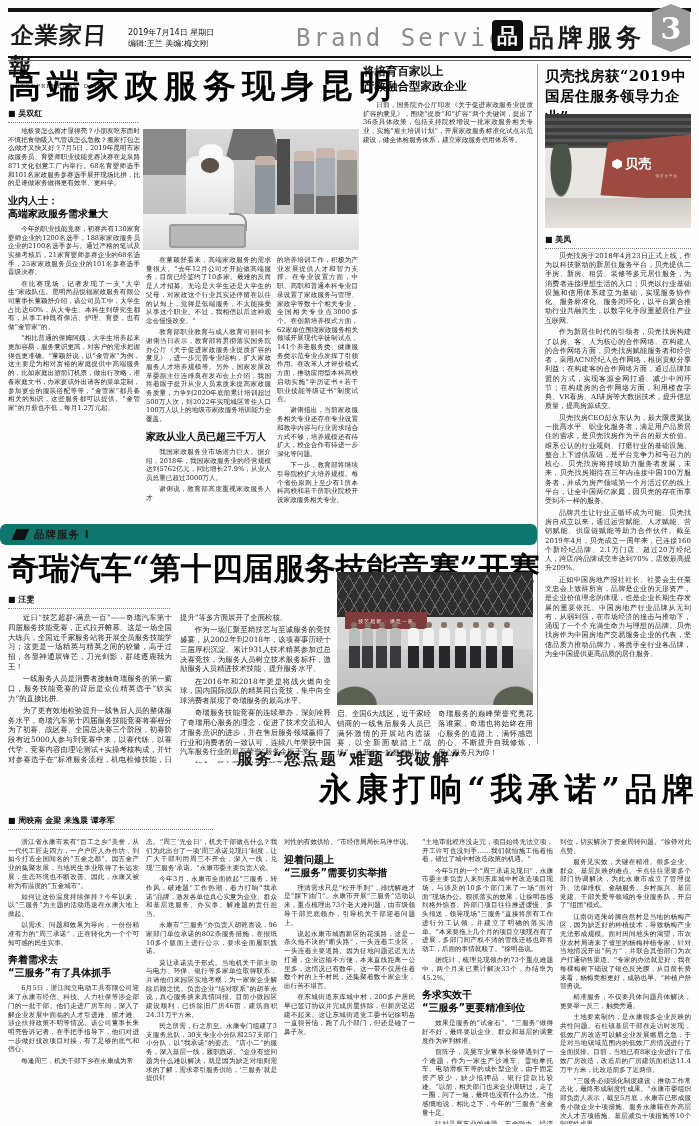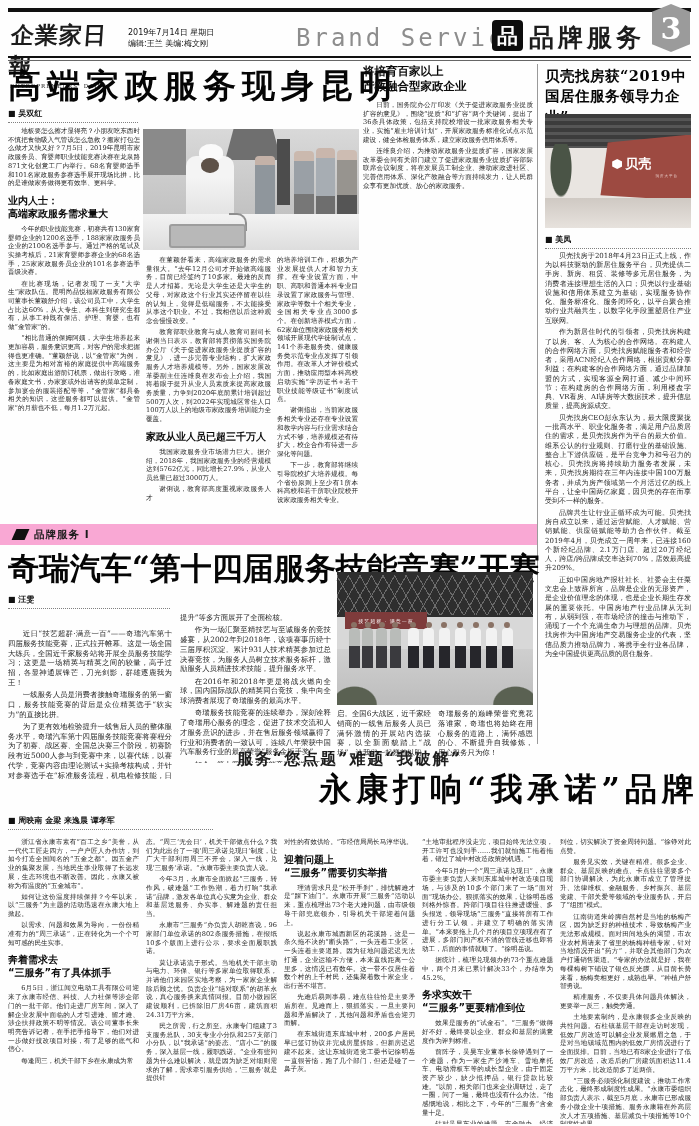--- a/index.html
+++ b/index.html
@@ -68,26 +68,26 @@
   .ph3-ceil{position:absolute;left:0;top:0;width:100%;height:30%;background:repeating-linear-gradient(180deg,#3c3c3c 0 4px,#565656 4px 7px);}
   .ph3-wall{position:absolute;right:0;top:18%;width:62%;height:58%;background:#9d4a41;clip-path:polygon(8% 12%,100% 0,100% 100%,0 92%);}
   .ph3-logo{position:absolute;right:8%;top:36%;width:46%;color:#fff;font-family:"DejaVu Sans",sans-serif;font-weight:bold;font-size:13px;display:flex;align-items:center;gap:3px;}
   .ph3-hex{width:10px;height:10px;background:#fff;clip-path:polygon(50% 0,100% 25%,100% 75%,50% 100%,0 75%,0 25%);}
   .ph3-sub{position:absolute;right:9%;top:53%;color:#e8cdc9;font-size:3.5px;letter-spacing:1px;font-family:sans-serif;}
   .ph3-plant{position:absolute;left:2%;top:26%;width:18%;height:52%;background:radial-gradient(ellipse at 50% 40%,#4a5446 0 55%,transparent 60%);}
   .ph3-floor{position:absolute;left:0;bottom:0;width:100%;height:26%;background:linear-gradient(#cfc9c3,#e7e2dd);}
   .a2-byline{left:545px;top:234px;width:146px;}
   .a2-body{left:545px;top:252px;width:146px;height:492px;font-size:7px;}
   
-  .band{left:0;top:524px;width:537px;height:21px;background:#f9a8d4;display:flex;align-items:center;}
+  .band{left:0;top:524px;width:537px;height:21px;background:#0f766e;display:flex;align-items:center;border-radius:6px;}
   .band-tri{width:13px;height:11px;background:#111;transform:skewX(-24deg);margin:0 7px 0 14px;}
   .band-label{font-family:"DejaVu Sans",sans-serif;font-weight:bold;font-size:10.5px;letter-spacing:1px;}
   .a3-title{left:8px;top:548px;font-size:31px;letter-spacing:0;width:540px;}
   .a3-byline{left:8px;top:594px;width:162px;}
-  .a3c1{left:8px;top:613px;width:164px;height:150px;font-size:7.4px;margin-top:16px;}
+  .a3c1{left:8px;top:613px;width:164px;height:150px;font-size:7.4px;}
   .a3c2{left:180px;top:613px;width:151px;height:150px;font-size:7.4px;}
   .a3c3a{left:337px;top:709px;width:94px;height:54px;font-size:7.4px;}
   .a3c3b{left:438px;top:709px;width:95px;height:54px;font-size:7.4px;}
   
   .ph2{left:337px;top:572px;width:196px;height:133px;background:#d8d8d8;}
   .ph2-ceil{position:absolute;left:0;top:0;width:100%;height:34%;background:#2e2e2e;}
   .ph2-truss{position:absolute;left:0;top:2%;width:100%;height:30%;
      background:repeating-linear-gradient(60deg,transparent 0 9px,#6a6a6a 9px 10px),
                 repeating-linear-gradient(-60deg,transparent 0 9px,#6a6a6a 9px 10px);}
   .ph2-banner{position:absolute;left:4%;top:30%;width:42%;height:13%;background:#7e3b3b;
@@ -174,21 +174,20 @@
     <p>谢俐指出，当前家政服务相关专业还存在专业设置和教学内容与行业需求结合方式不够，培养规模还有待扩大，校企合作有待进一步深化等问题。</p>
     <p>下一步，教育部将继续引导院校扩大培养规模。每个省份原则上至少有1所本科高校和若干所职业院校开设家政服务相关专业。</p>
   </div>
 
   <div class="abs a1c4 btxt">
     <div class="subhd">
       <div>将培育百家以上</div>
       <div>产教融合型家政企业</div>
     </div>
     <p>日前，国务院办公厅印发《关于促进家政服务业提质扩容的意见》，围绕“提质”和“扩容”两个关键词，提出了36条具体政策，包括支持院校增设一批家政服务相关专业，实施“雇主培训计划”，开展家政服务标准化试点示范建设，健全体检服务体系，建立家政服务信用体系等。</p>
-    <p>连维良介绍，为推动家政服务业提质扩容，国家发展改革委会同有关部门建立了促进家政服务业提质扩容部际联席会议制度，将在发展员工制企业、推动家政进社区、完善信用体系、深化产教融合等方面持续发力，让人民群众享有更加优质、放心的家政服务。</p>
   </div>
 
   <div class="abs a2-title h-serif">贝壳找房获“2019中国居住服务领导力企业”</div>
 
   <div class="abs photo ph3">
     <div class="ph3-ceil"></div>
     <div class="ph3-plant"></div>
     <div class="ph3-wall"></div>
     <div class="ph3-logo">
       <span class="ph3-hex"></span>
@@ -278,21 +277,20 @@
   </div>
 
   <div class="abs a4col c3 btxt">
     <p class="nohang">对性的有效供给。”市经信局局长马淳华说。</p>
     <div class="subhd">
       <div>迎着问题上</div>
       <div>“三服务”需要切实举措</div>
     </div>
     <p>理清需求只是“松开手刹”，排忧解难才是“踩下油门”。永康市开展“三服务”活动以来，重点梳理出73个老大难问题，由市级领导干部兜底领办，引导机关干部迎着问题上。</p>
     <p>说起永康市城西新区的花溪路，这是一条久拖不决的“断头路”，一头连着工业区，一头连着主要道路。因为征地问题迟迟无法打通，企业运输不方便，本来直线距离一公里多，这情况已有数年。这一带不仅居住着数个村的上千村民，还集聚着数十家企业，出行苦不堪言。</p>
-    <p>先难后易则事易，难点往往恰是主要矛盾所在。见难而上，狠抓落实，一旦主要问题和矛盾解决了，其他问题和矛盾也会迎刃而解。</p>
     <p>在东城街道东库城中村，200多户居民早已签订协议并完成房屋拆除，但新房迟迟建不起来。这让东城街道党工委书记徐明岳一直很苦恼，跑了几个部门，但还是碰了一鼻子灰。</p>
   </div>
 
   <div class="abs a4col c4 btxt">
     <p class="nohang">“土地审批程序没走完，项目始终无法立项，开工许可也没到手……我们就怕施工拖着拖着，错过了城中村改造政策的机遇。”</p>
     <p>今年5月的一个“周三承诺兑现日”，永康市委主要负责人来到东库城中村改造项目现场，与涉及的10多个部门来了一场“面对面”现场办公。狠抓落实的效果，让徐明岳感到格外惊喜。跨部门项目往往推进缓慢、多头报送，领导现场“三服务”直接将所有工作进行分工认领，并建立了明确的落实清单。“本来要拖上几个月的项目立项现在有了进展，多部门间产权不清的管线迁移也即将动工，后面的事情就顺了。”徐明岳说。</p>
     <p>据统计，梳理兑现领办的73个重点难题中，两个月来已累计解决33个，办结率为45.2%。</p>
     <div class="subhd">
       <div>务求实效干</div>
       <div>“三服务”更要精准到位</div>

